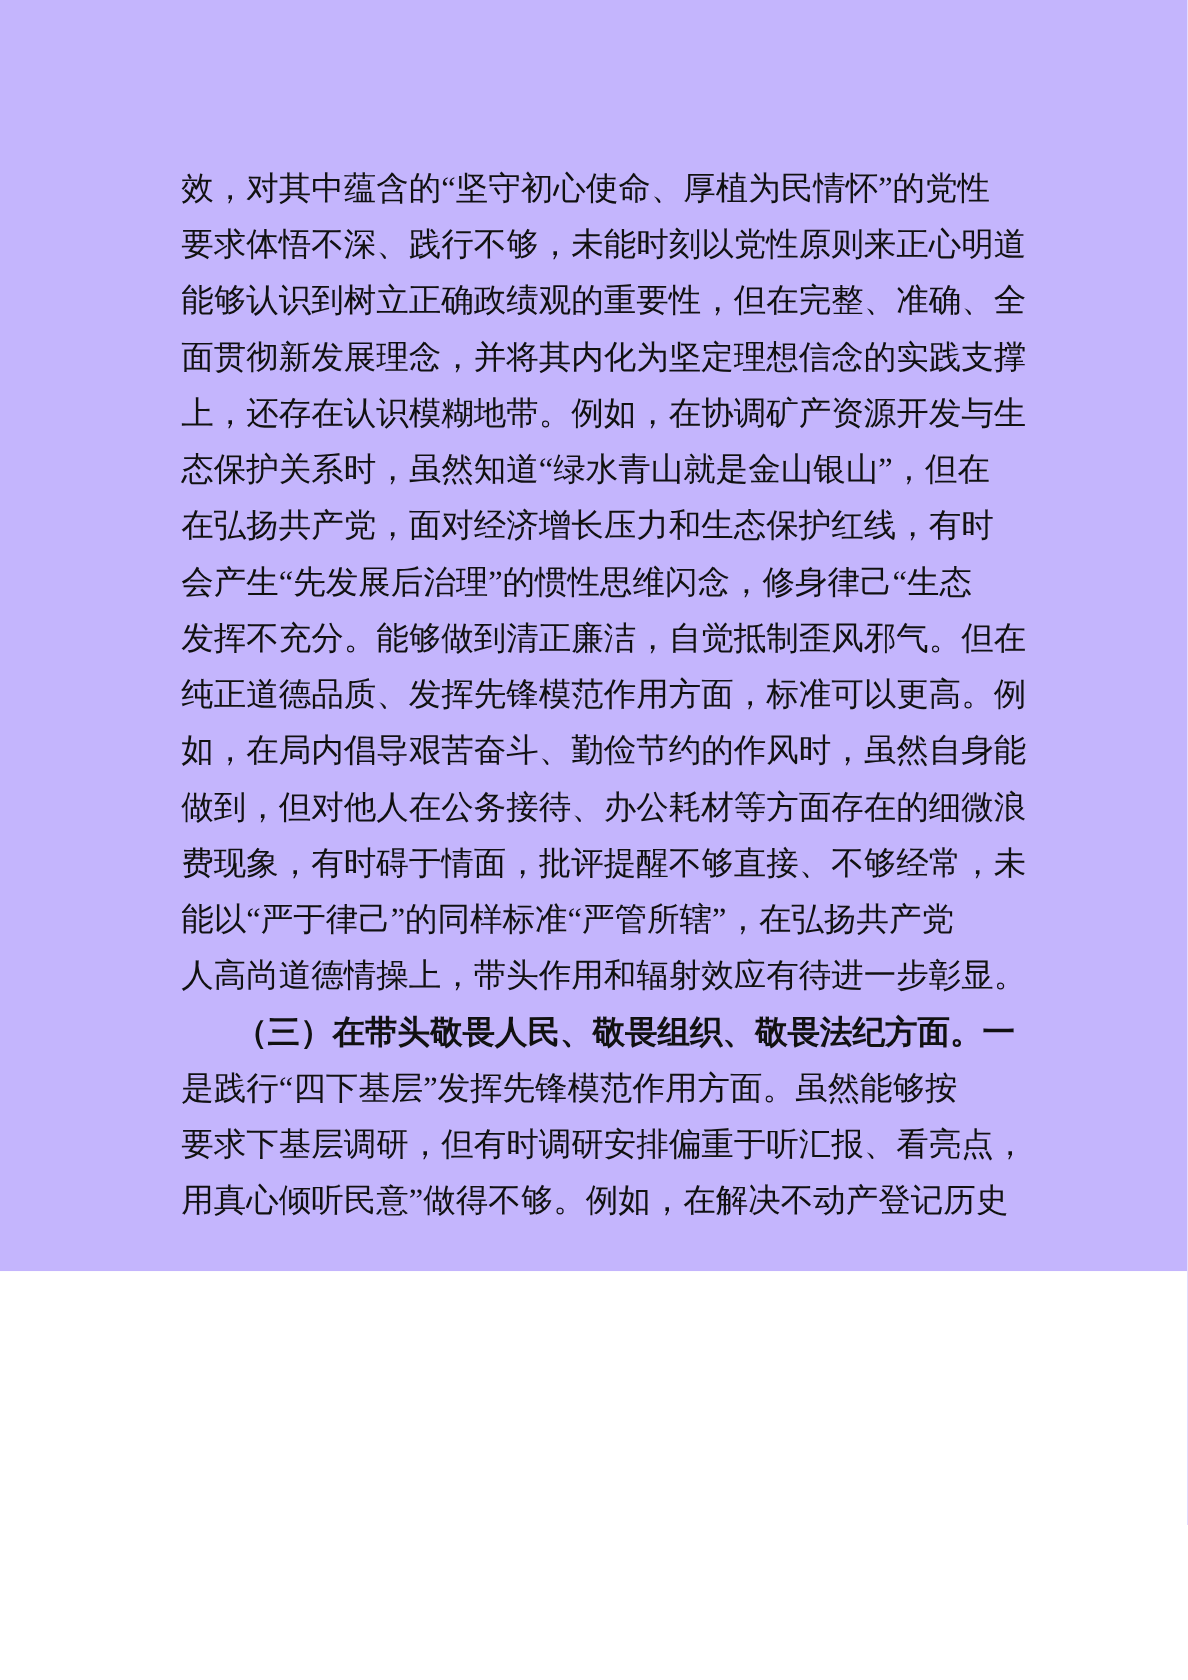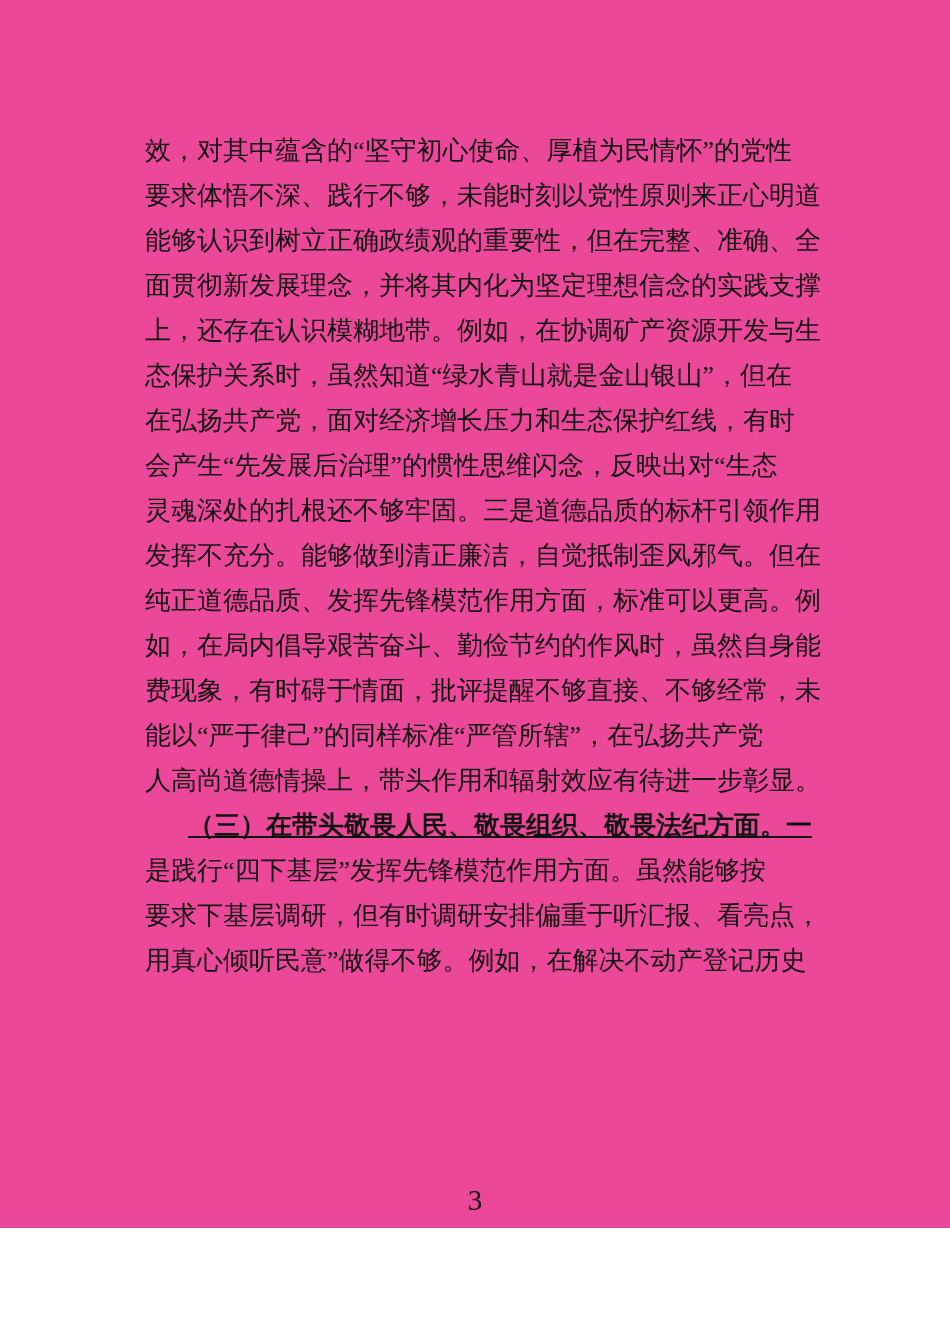--- a/index.html
+++ b/index.html
@@ -3,22 +3,22 @@
 <meta charset="utf-8">
 <style>
   html, body {
     margin: 0;
     padding: 0;
     background: #ffffff;
   }
   .page {
     position: relative;
     width: 950px;
-    height: 1228px;
-    background: #ec4899;
+    height: 1017px;
+    background: #c4b5fd;
     overflow: hidden;
     font-family: "Liberation Serif", serif;
   }
   .text-block {
     position: absolute;
     left: 145px;
     top: 128px;
     width: 670px;
   }
   .line {
@@ -28,21 +28,20 @@
     color: #111111;
     white-space: nowrap;
     font-weight: normal;
     letter-spacing: 0px;
   }
   .line.bold {
     font-weight: bold;
   }
   .line.indent {
     text-indent: 43px;
-    text-decoration: underline;
   }
   .page-number {
     position: absolute;
     top: 1182px;
     left: 0;
     width: 100%;
     text-align: center;
     font-size: 29px;
     line-height: 36px;
     color: #111111;
@@ -54,25 +53,25 @@
 
 <div class="page">
   <div class="text-block">
       <div class="line">效，对其中蕴含的“坚守初心使命、厚植为民情怀”的党性</div>
       <div class="line">要求体悟不深、践行不够，未能时刻以党性原则来正心明道</div>
       <div class="line">能够认识到树立正确政绩观的重要性，但在完整、准确、全</div>
       <div class="line">面贯彻新发展理念，并将其内化为坚定理想信念的实践支撑</div>
       <div class="line">上，还存在认识模糊地带。例如，在协调矿产资源开发与生</div>
       <div class="line">态保护关系时，虽然知道“绿水青山就是金山银山”，但在</div>
       <div class="line">在弘扬共产党，面对经济增长压力和生态保护红线，有时</div>
-      <div class="line">会产生“先发展后治理”的惯性思维闪念，反映出对“生态</div>
-      <div class="line">灵魂深处的扎根还不够牢固。三是道德品质的标杆引领作用</div>
+      <div class="line">会产生“先发展后治理”的惯性思维闪念，修身律己“生态</div>
       <div class="line">发挥不充分。能够做到清正廉洁，自觉抵制歪风邪气。但在</div>
       <div class="line">纯正道德品质、发挥先锋模范作用方面，标准可以更高。例</div>
       <div class="line">如，在局内倡导艰苦奋斗、勤俭节约的作风时，虽然自身能</div>
+      <div class="line">做到，但对他人在公务接待、办公耗材等方面存在的细微浪</div>
       <div class="line">费现象，有时碍于情面，批评提醒不够直接、不够经常，未</div>
       <div class="line">能以“严于律己”的同样标准“严管所辖”，在弘扬共产党</div>
       <div class="line">人高尚道德情操上，带头作用和辐射效应有待进一步彰显。</div>
       <div class="line bold indent">（三）在带头敬畏人民、敬畏组织、敬畏法纪方面。一</div>
       <div class="line">是践行“四下基层”发挥先锋模范作用方面。虽然能够按</div>
       <div class="line">要求下基层调研，但有时调研安排偏重于听汇报、看亮点，</div>
       <div class="line">用真心倾听民意”做得不够。例如，在解决不动产登记历史</div>
     </div>
   <div class="page-number">3</div>
 </div>

